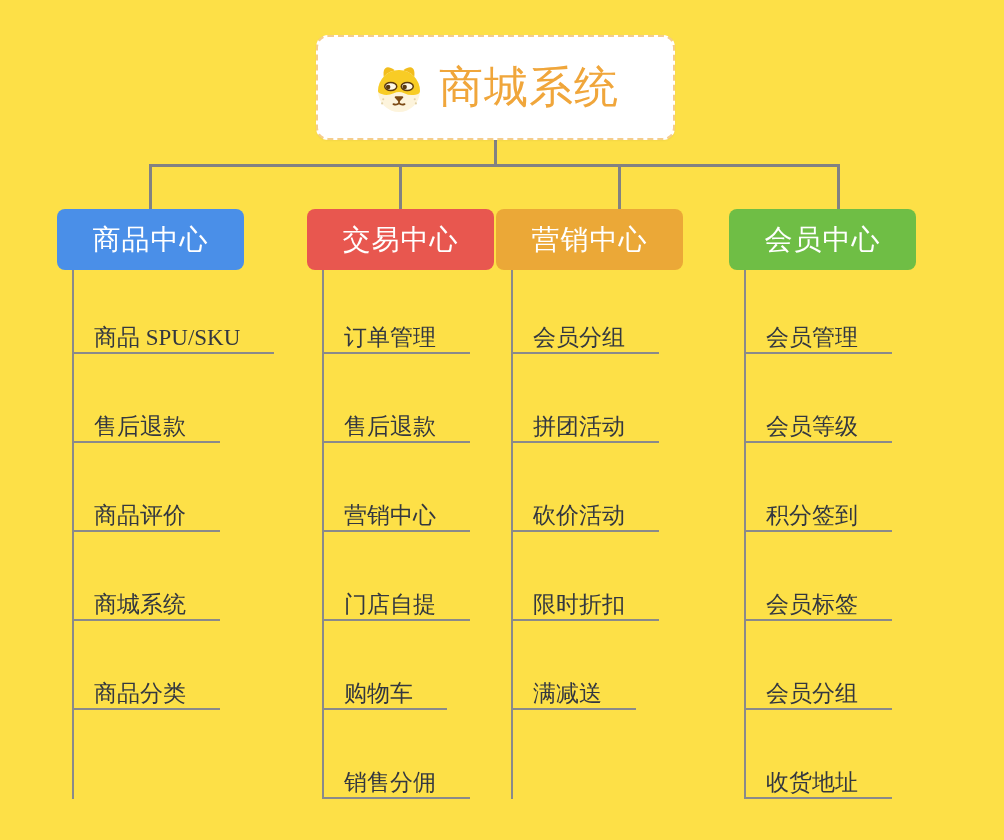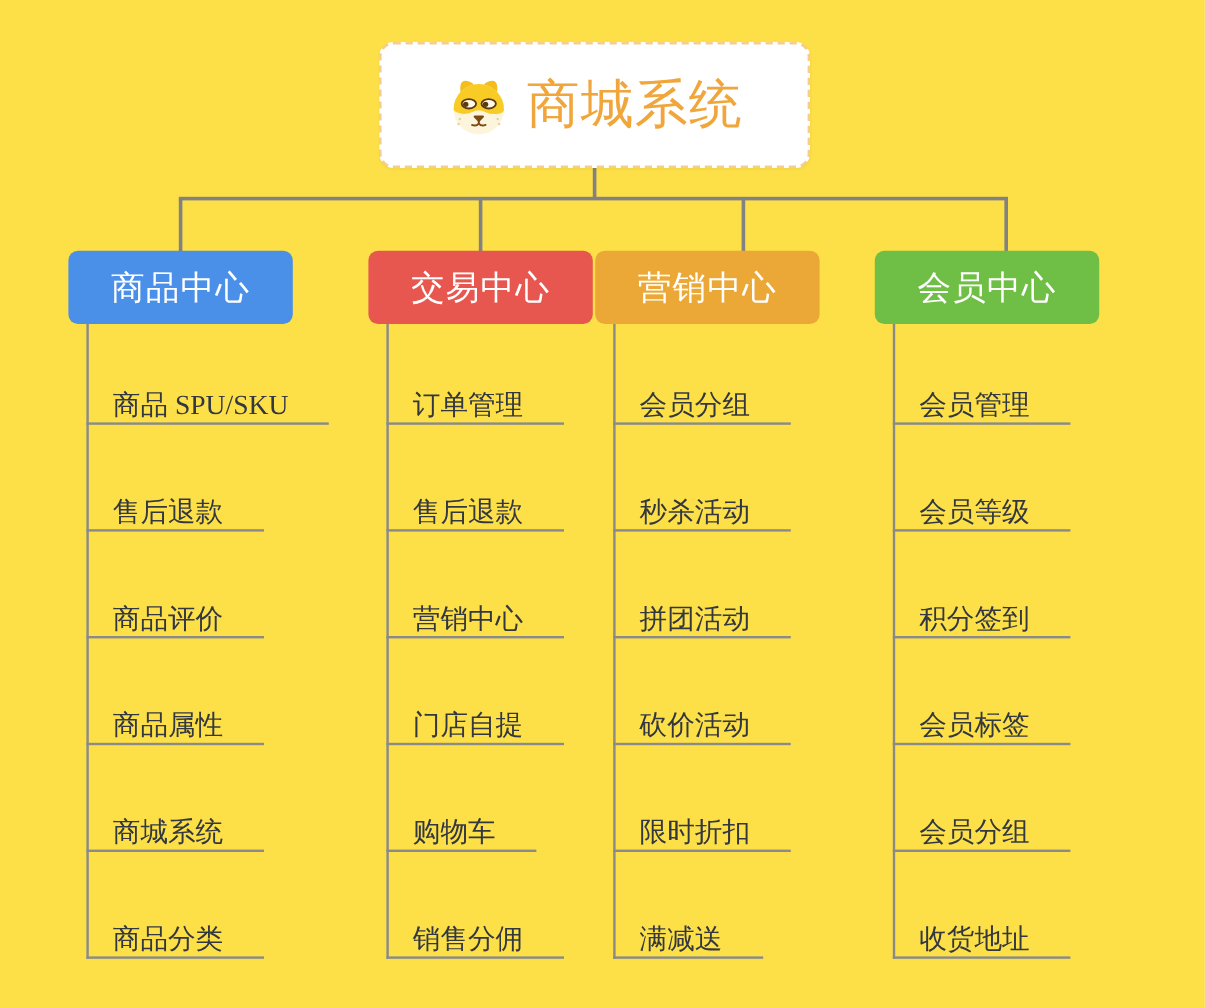--- a/index.html
+++ b/index.html
@@ -136,23 +136,20 @@
       <div class="leaf">
           <span>商品 SPU/SKU</span>
         </div>
       <div class="leaf">
           <span>售后退款</span>
         </div>
       <div class="leaf">
           <span>商品评价</span>
         </div>
       <div class="leaf">
-          <span>商品属性</span>
-        </div>
-      <div class="leaf">
           <span>商城系统</span>
         </div>
       <div class="leaf">
           <span>商品分类</span>
         </div>
     </div>
   </div>
 
   <div class="column c1">
     <div class="branch-header" style="background-color: rgb(232, 87, 79);">
@@ -184,23 +181,20 @@
   <div class="column c2">
     <div class="branch-header" style="background-color: rgb(235, 168, 55);">
       <span>营销中心</span>
     </div>
     <div class="spine" style="background-color: rgb(138, 138, 138);"></div>
     <div class="leaves">
       <div class="leaf">
           <span>会员分组</span>
         </div>
       <div class="leaf">
-          <span>秒杀活动</span>
-        </div>
-      <div class="leaf">
           <span>拼团活动</span>
         </div>
       <div class="leaf">
           <span>砍价活动</span>
         </div>
       <div class="leaf">
           <span>限时折扣</span>
         </div>
       <div class="leaf">
           <span>满减送</span>

